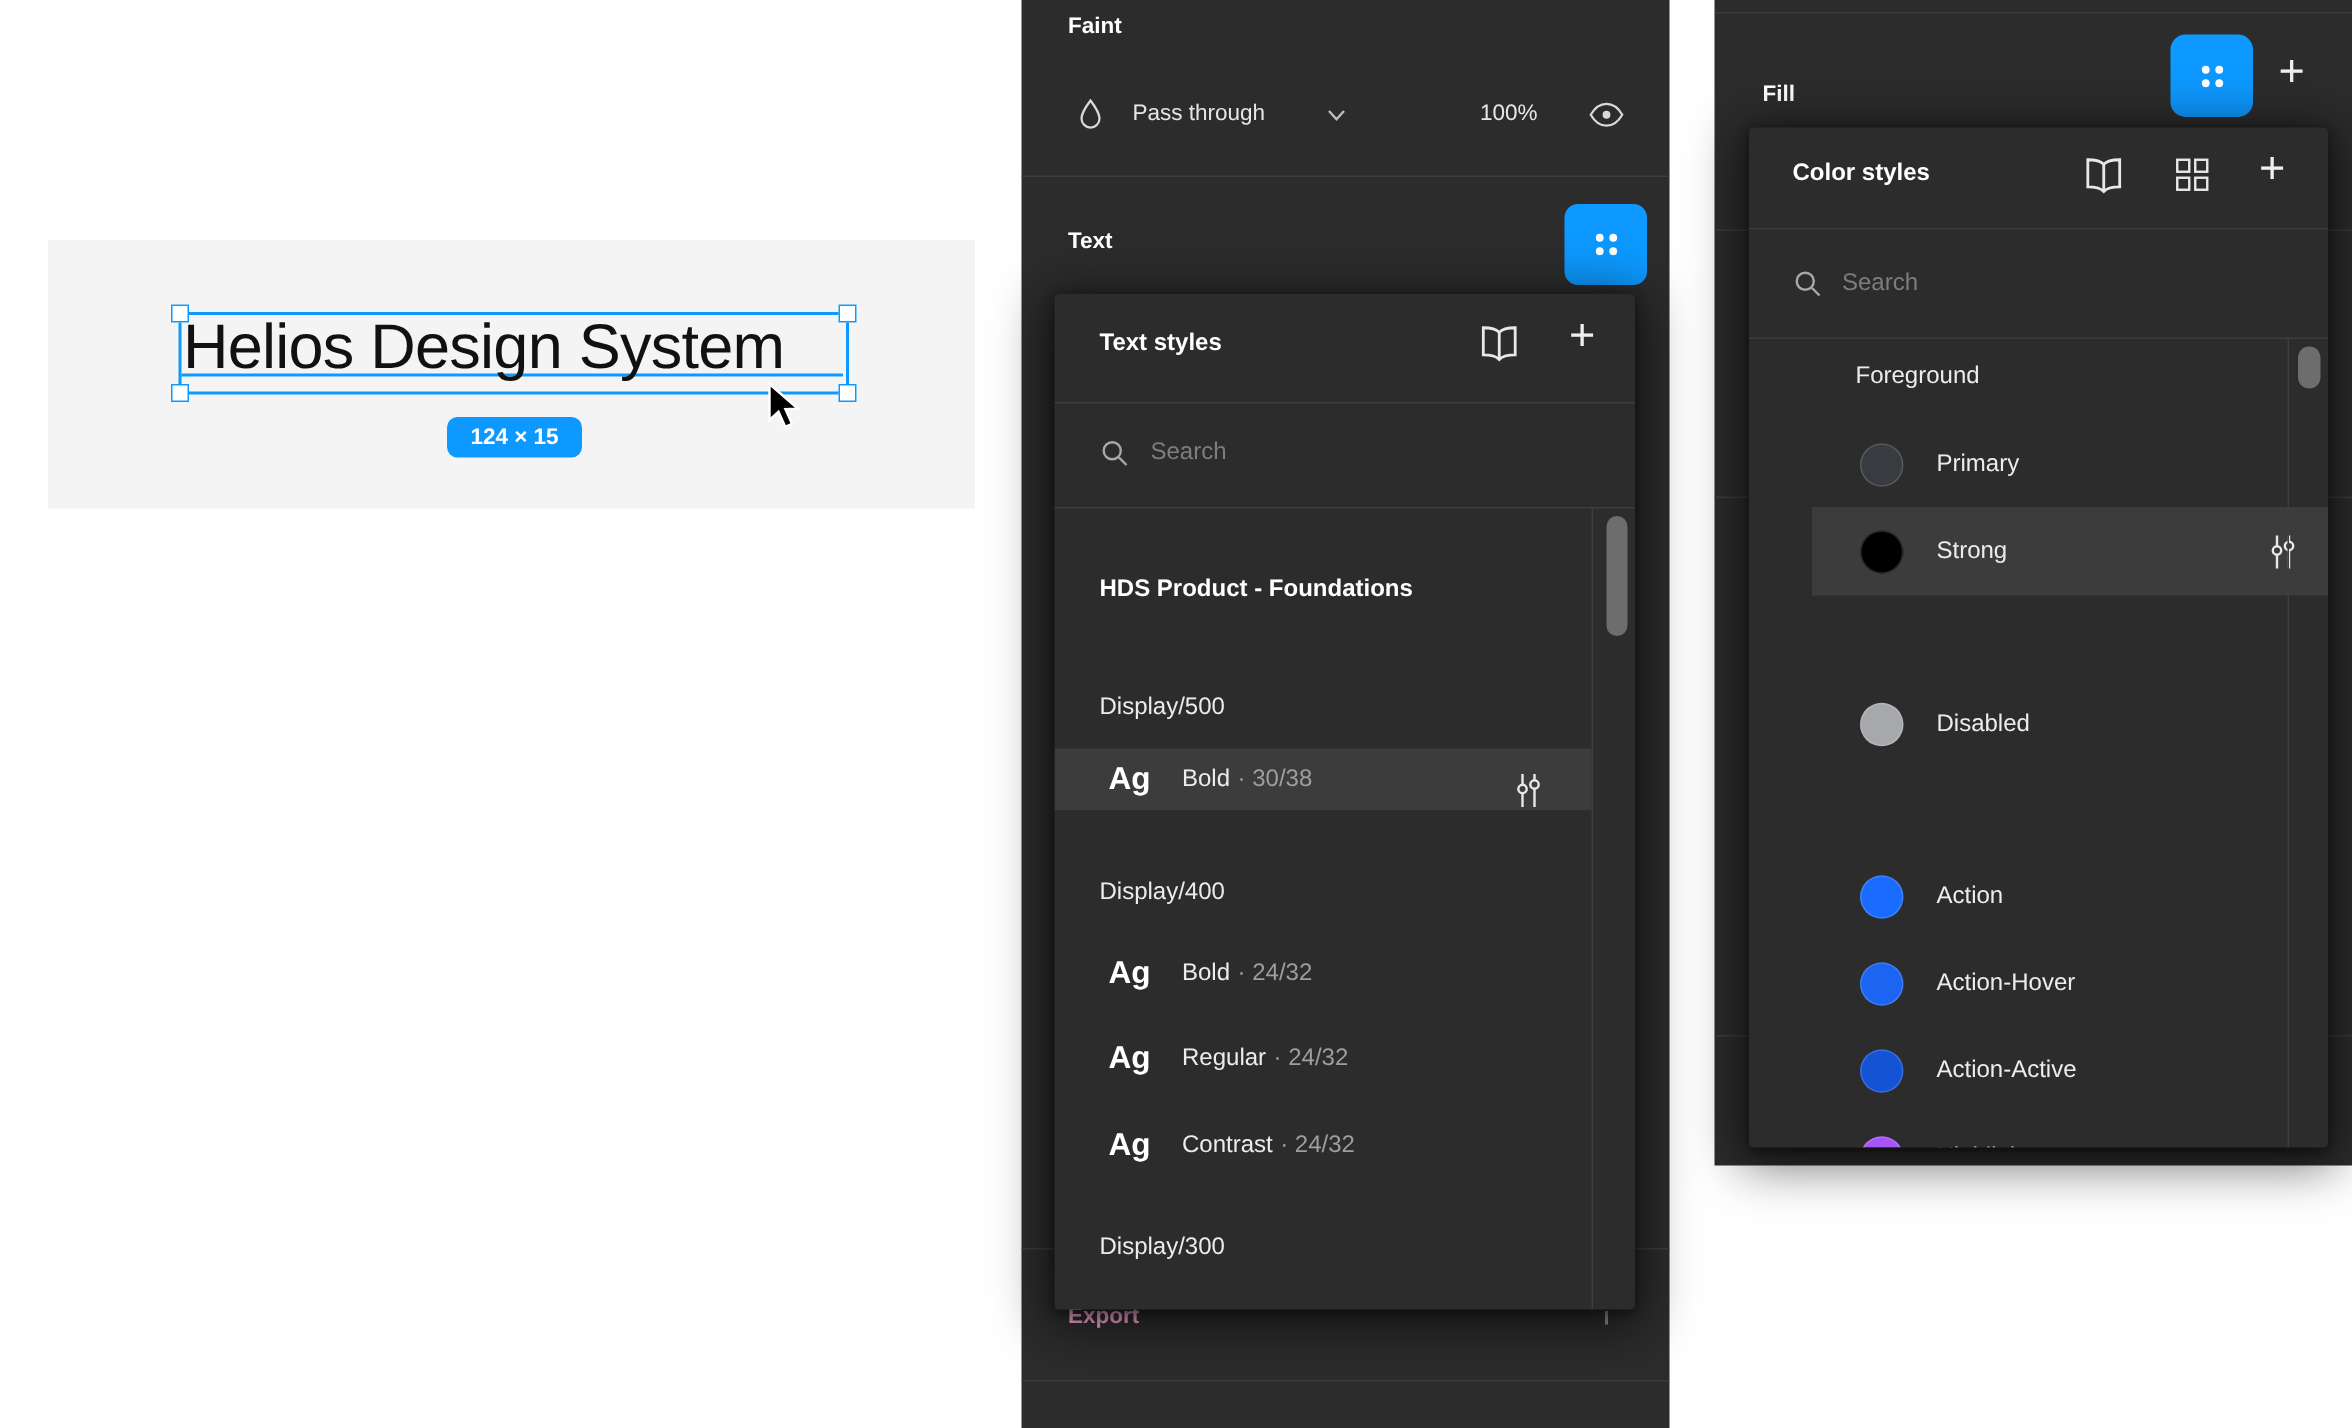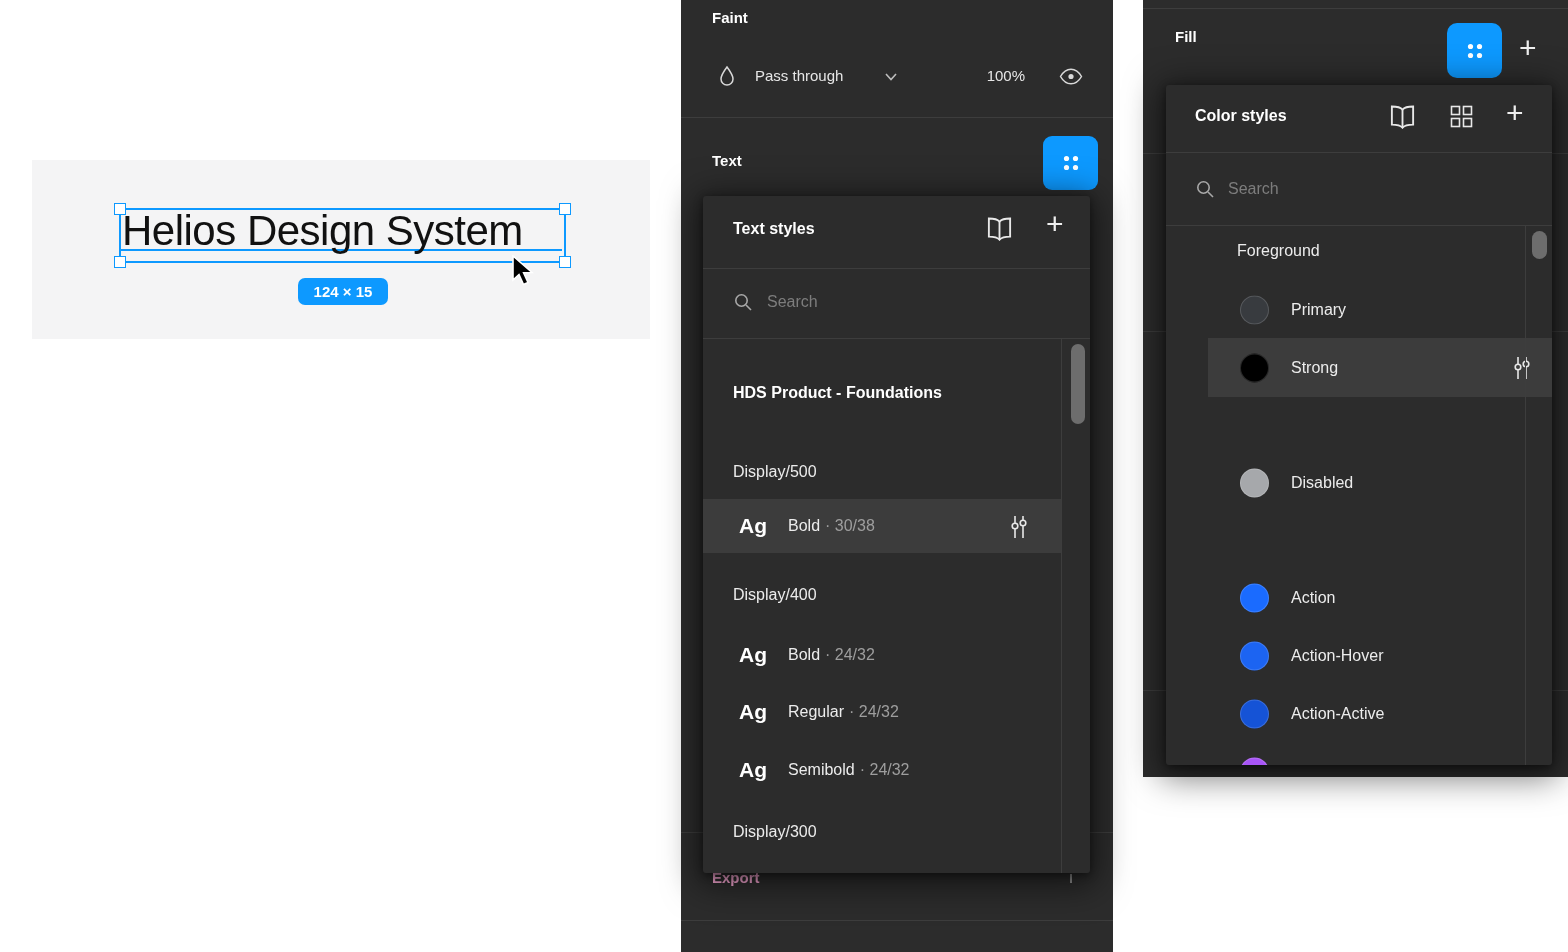--- a/index.html
+++ b/index.html
@@ -37,21 +37,21 @@
     box-shadow:0 6px 34px 6px rgba(0,0,0,0.55), 0 2px 8px rgba(0,0,0,0.45); overflow:hidden; }
   #ts-dropdown { left:703px; top:196px; width:387px; height:677px; }
   #cs-dropdown { left:1166px; top:85px; width:386px; height:680px; }
   .dd-title { font-size:16px; font-weight:700; color:#ffffff; }
   .search-ph { font-size:16px; color:#7d7d7d; }
   .list-heading { font-size:16px; color:#ececec; }
   .list-heading.bold { font-weight:700; color:#ffffff; }
   .vsep { position:absolute; width:1px; background:#3d3d3d; }
   .thumb { position:absolute; background:#6d6d6d; border-radius:8px; }
 
-  .ts-item { position:absolute; left:0; width:358px; height:54px; }
+  .ts-item { position:absolute; left:0; width:358px; height:41px; }
   .ts-item.selected { background:#3c3c3c; }
   .ag { position:absolute; left:36px; top:50%; transform:translateY(-50%);
     font-size:21px; font-weight:700; color:#ffffff; }
   .ts-label { position:absolute; left:85px; top:50%; transform:translateY(-50%);
     font-size:16px; color:#ececec; white-space:nowrap; }
   .ts-label .detail { color:#9e9e9e; margin-left:5px; }
 
   .cs-item { position:absolute; left:0; width:360px; height:58px; }
   .cs-item.selected { background:#3c3c3c; }
   .swatch { position:absolute; left:32px; top:50%; transform:translateY(-50%);
@@ -161,33 +161,33 @@
     <div class="ts-item" style="top:290px;">
       <span class="ag">Ag</span>
       <span class="ts-label"><span>Bold</span><span class="detail">· 24/32</span></span>
     </div>
     <div class="ts-item" style="top:347px;">
       <span class="ag">Ag</span>
       <span class="ts-label"><span>Regular</span><span class="detail">· 24/32</span></span>
     </div>
     <div class="ts-item" style="top:405px;">
       <span class="ag">Ag</span>
-      <span class="ts-label"><span>Semibold</span><span class="detail">· 24/32</span></span>
+      <span class="ts-label"><span>Contrast</span><span class="detail">· 24/32</span></span>
     </div>
 
     <div class="abs list-heading" style="left:30px; top:485px;">Display/300</div>
   </div>
 
   <div class="vsep" style="left:358px; top:142px; bottom:0;"></div>
   <div class="thumb" style="left:368px; top:148px; width:14px; height:80px;"></div>
 </div>
 
 <div id="right-panel" class="abs panel">
   <div class="abs hdivider" style="top:8px;"></div>
-  <div class="abs panel-title" style="left:32px; top:28px;text-align:center;">Fill</div>
+  <div class="abs panel-title" style="left:32px; top:54px;text-align:center;">Fill</div>
   <div class="abs styles-btn" style="left:304px; top:23px; width:55px; height:55px; border-radius:10px;">
     <span class="icon">
       <svg width="22" height="22" viewBox="0 0 22 22" fill="#ffffff">
         <circle cx="6.5" cy="6.5" r="2.6"></circle>
           <circle cx="15.5" cy="6.5" r="2.6"></circle>
         <circle cx="6.5" cy="15.5" r="2.6"></circle>
           <circle cx="15.5" cy="15.5" r="2.6"></circle>
       </svg>
     </span>
   </div>

